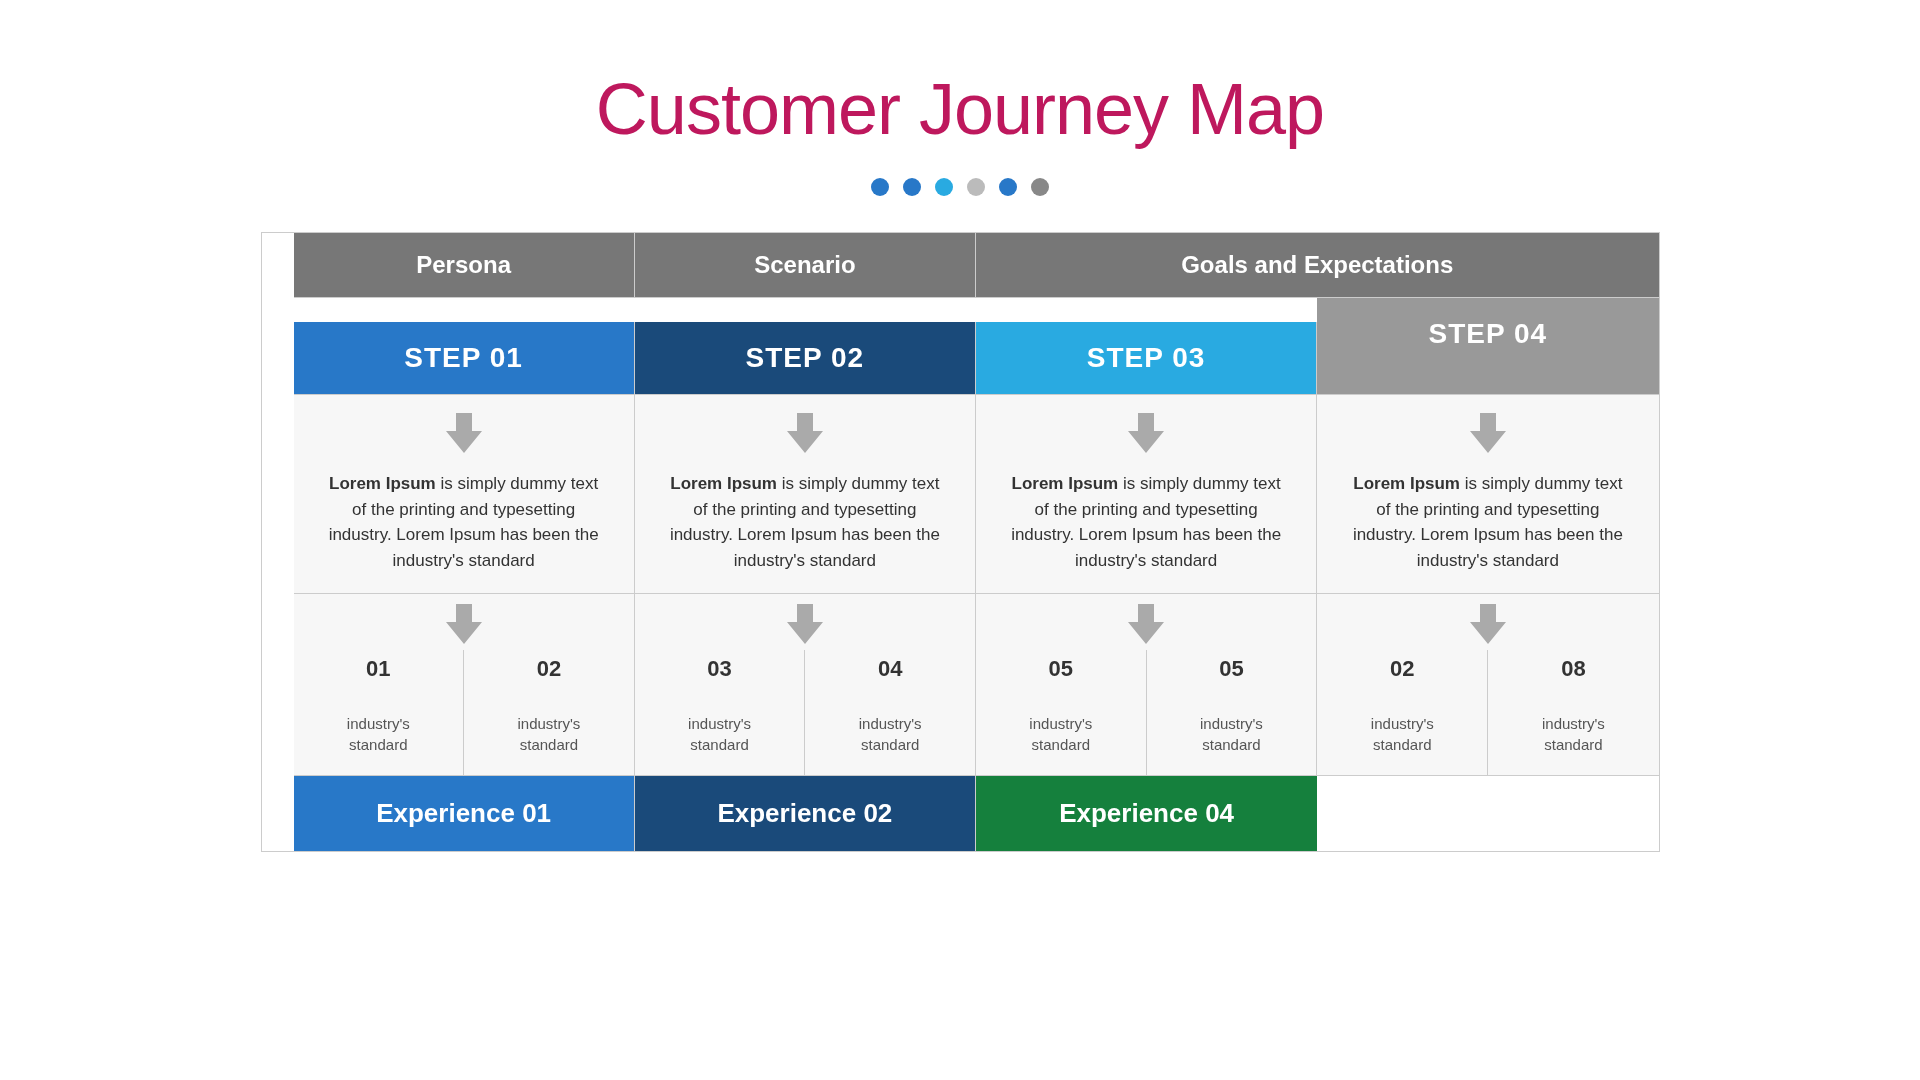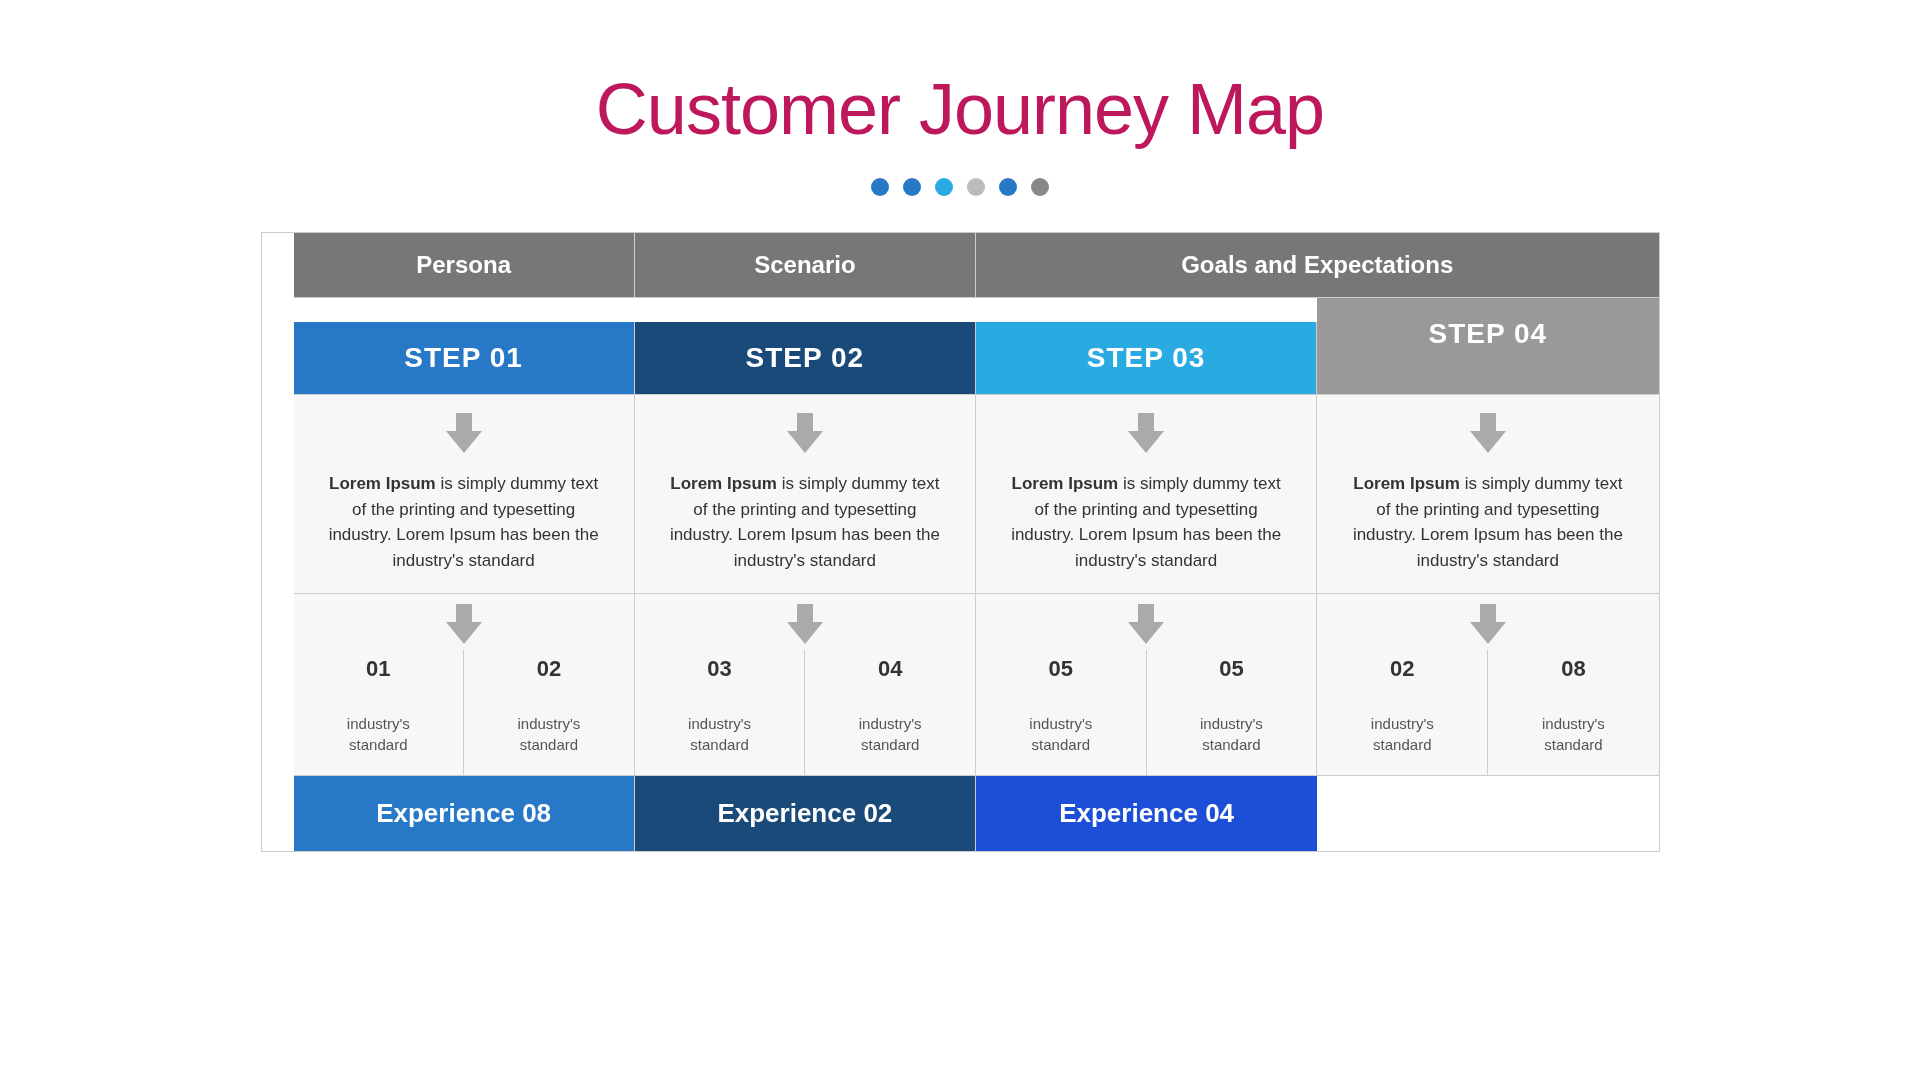--- a/index.html
+++ b/index.html
@@ -140,21 +140,21 @@
       font-weight: 700;
       text-align: center;
       padding: 22px 10px;
     }
     .exp-cell:not(:last-child) {
       border-right: 1.5px solid #cccccc;
     }
     .exp-01 { background: #2878c8; }
     .exp-02 { background: #1a4a7a; }
     .exp-03 { background: #29aae1; }
-    .exp-04 { background: #1d4ed8; }
+    .exp-04 { background: #15803d; }
 
     
     .items-wrapper {
       display: grid;
       grid-template-columns: 1fr 1fr 1fr 1fr;
       border-bottom: 1.5px solid #cccccc;
     }
     .items-col {
       display: flex;
       flex-direction: column;
@@ -340,21 +340,21 @@
         <div class="sub-item">
           <div class="sub-number">08</div>
           <div class="sub-label">industry's<br>standard</div>
         </div>
       </div>
     </div>
   </div>
 
   <div class="exp-row">
     <div class="exp-cell exp-01">
-      <span>Experience 08</span>
+      <span>Experience 01</span>
     </div>
     <div class="exp-cell exp-02">
       <span>Experience 02</span>
     </div>
     <div class="exp-cell exp-04">
       <span>Experience 04</span>
     </div>
   </div>
 
 </div>

